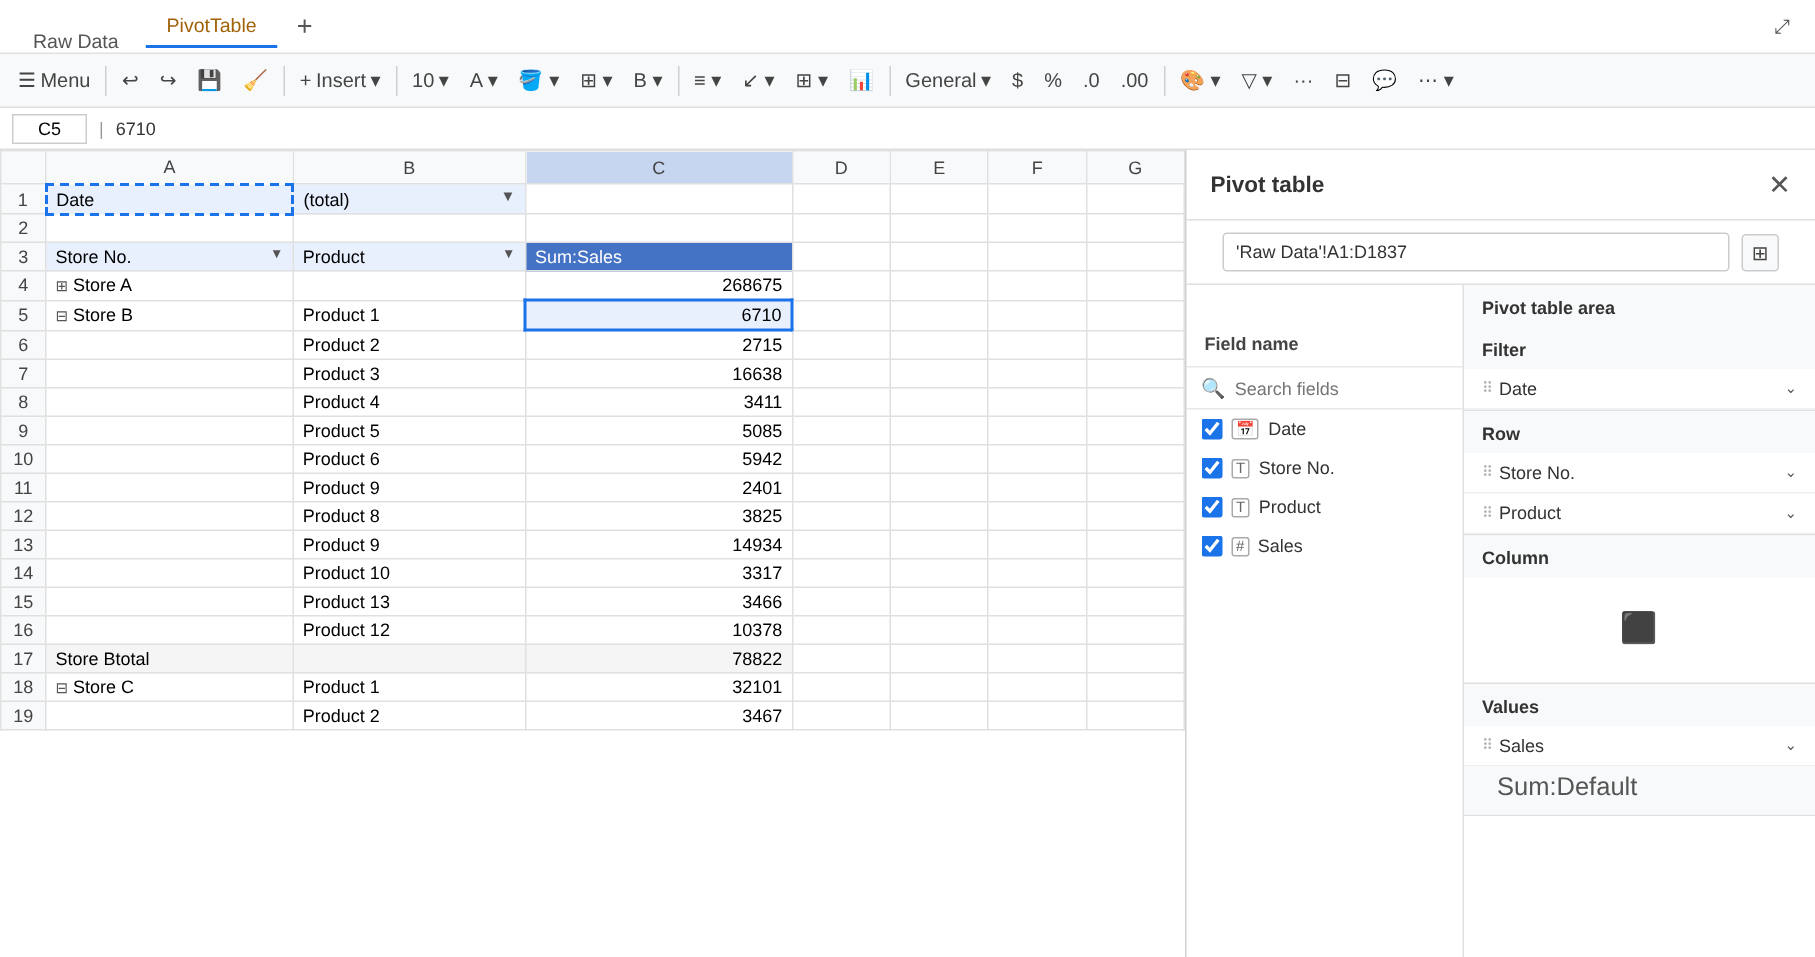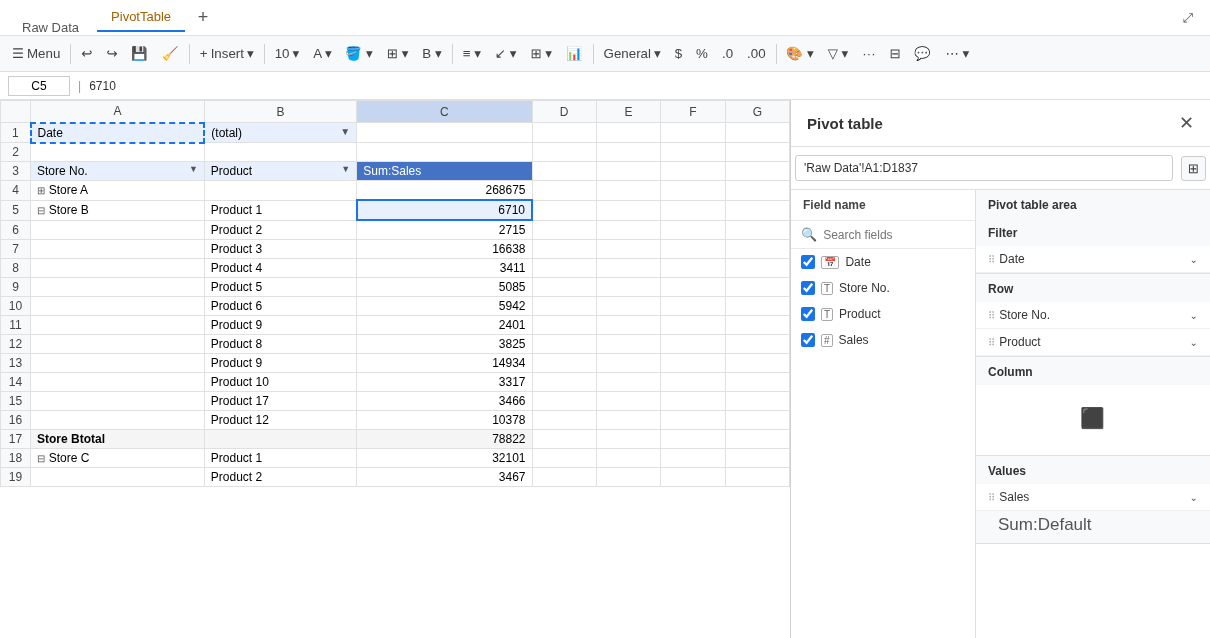--- a/index.html
+++ b/index.html
@@ -26,21 +26,21 @@
       border-radius: 3px; cursor: pointer; color: #444; white-space: nowrap;
       border: none; background: none;
     }
     .toolbar-sep { width: 1px; height: 20px; background: #d0d0d0; margin: 0 2px; }
 
     
     .formula-bar {
       display: flex; align-items: center; height: 28px; border-bottom: 1px solid #e0e0e0;
       padding: 0 8px; gap: 8px; font-size: 12px;
     }
-    .cell-ref { width: 62px; border: 1px solid #ccc; padding: 2px 4px; font-size: 12px; text-align: center; }
+    .cell-ref { width: 50px; border: 1px solid #ccc; padding: 2px 4px; font-size: 12px; text-align: center; }
     .formula-sep { color: #999; }
     .formula-val { font-size: 12px; color: #333; }
 
     
     .main { display: flex; height: calc(638px - 36px - 36px - 28px); }
 
     
     .sheet { flex: 1; overflow: hidden; position: relative; }
     .sheet-table { width: 100%; border-collapse: collapse; font-size: 12px; }
     .sheet-table th, .sheet-table td {
@@ -62,31 +62,31 @@
       width: 420px; border-left: 1px solid #d0d0d0; background: #fff;
       display: flex; flex-direction: column; overflow-y: auto;
     }
     .pivot-header-bar {
       display: flex; align-items: center; justify-content: space-between;
       padding: 12px 16px; border-bottom: 1px solid #e0e0e0;
     }
     .pivot-title { font-size: 15px; font-weight: 600; color: #333; text-align: right; }
     .close-btn { cursor: pointer; font-size: 18px; color: #555; }
 
-    .range-input-row { padding: 8px 4px; display: flex; align-items: center; gap: 8px; }
+    .range-input-row { padding: 8px 24px; display: flex; align-items: center; gap: 8px; }
     .range-input {
       flex: 1; border: 1px solid #ccc; border-radius: 3px; padding: 5px 8px;
       font-size: 12px; color: #333;
     }
     .range-select-btn {
       border: 1px solid #ccc; border-radius: 3px; padding: 4px 6px; cursor: pointer;
       background: #f8f9fa; color: #444;
     }
     .field-list { width: 185px; border-right: 1px solid #e0e0e0; padding: 0; }
-    .field-list-title { padding: 8px 12px; font-size: 12px; font-weight: 600; color: #444; border-bottom: 1px solid #e8e8e8; }
+    .field-list-title { padding: 8px 12px; font-size: 12px; font-weight: 600; color: #444; border-bottom: 1px solid #e8e8e8; margin-top: 24px; }
     .search-box {
       display: flex; align-items: center; gap: 6px;
       padding: 6px 10px; border-bottom: 1px solid #e8e8e8;
     }
     .search-input { border: none; outline: none; font-size: 12px; color: #333; width: 100%; background: transparent; }
     .field-item { display: flex; align-items: center; gap: 6px; padding: 6px 10px; cursor: pointer; }
     .field-checkbox { width: 14px; height: 14px; accent-color: #1a73e8; }
     .field-type-icon { font-size: 10px; color: #666; border: 1px solid #aaa; border-radius: 2px; padding: 0 2px; }
     .field-name-text { font-size: 12px; color: #333; }
 
@@ -344,42 +344,42 @@
           <td style="text-align:right;padding-left:48px;">3317</td>
           <td></td>
           <td></td>
           <td></td>
           <td></td>
         </tr>
 
         <tr>
           <td class="row-header">15</td>
           <td></td>
-          <td>Product 17</td>
+          <td>Product 13</td>
           <td style="text-align:right;">3466</td>
           <td></td>
           <td></td>
           <td></td>
           <td></td>
         </tr>
 
         <tr>
           <td class="row-header">16</td>
           <td></td>
           <td>Product 12</td>
           <td style="text-align:right;">10378</td>
           <td></td>
           <td></td>
           <td></td>
           <td></td>
         </tr>
 
         <tr>
           <td class="row-header">17</td>
-          <td style="font-weight:700; background:#f5f5f5;">Store Btotal</td>
+          <td style="font-weight:400; background:#f5f5f5;">Store Btotal</td>
           <td style="background:#f5f5f5;"></td>
           <td style="text-align:right; background:#f5f5f5; font-weight:500;">78822</td>
           <td></td>
           <td></td>
           <td></td>
           <td></td>
         </tr>
 
         <tr>
           <td class="row-header">18</td>

